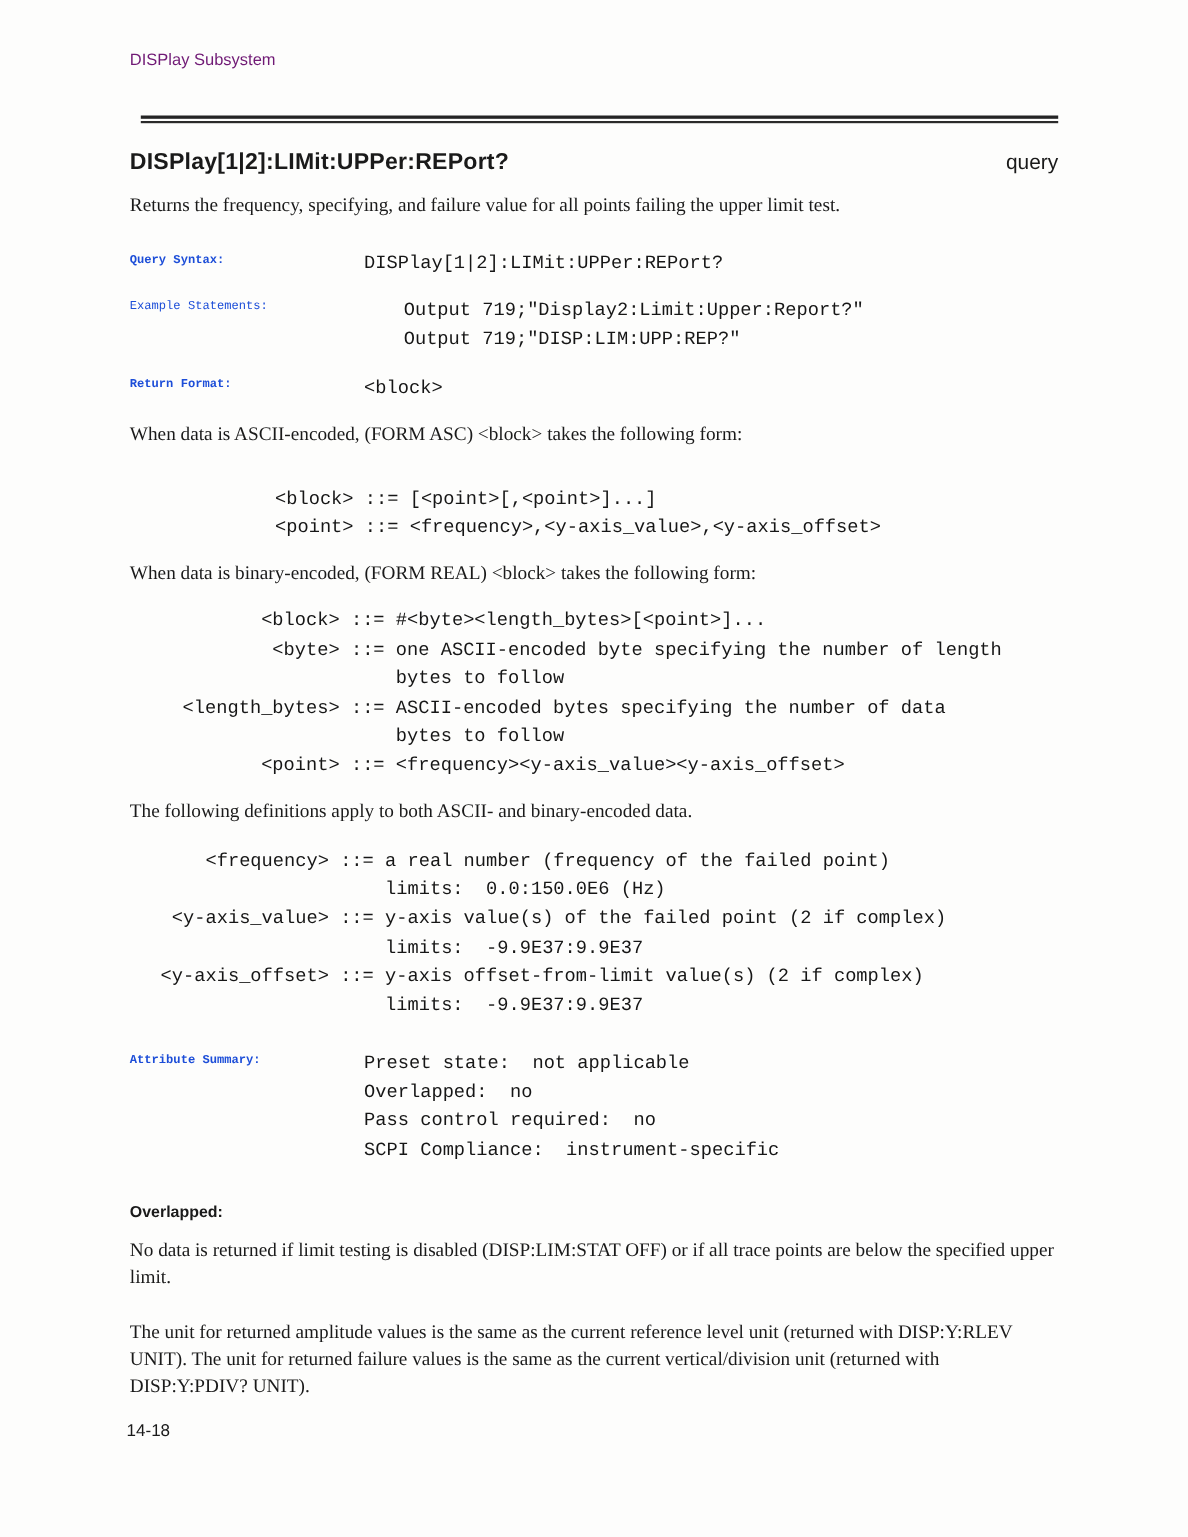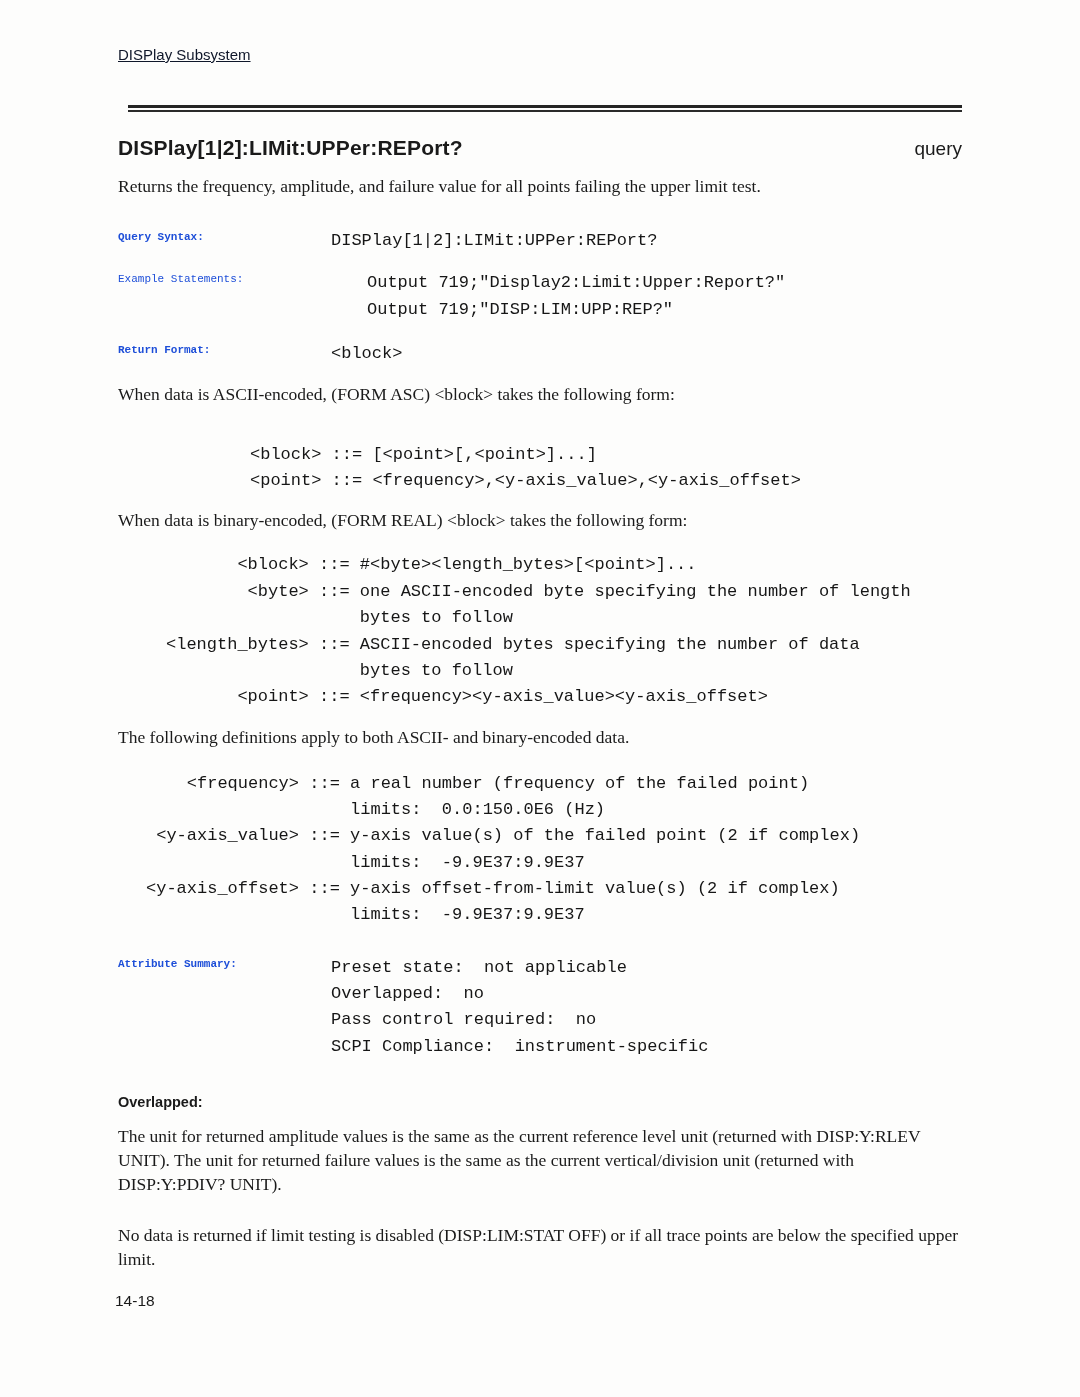--- a/index.html
+++ b/index.html
@@ -10,22 +10,21 @@
     color: #1a1a1a;
     font-family: "Liberation Serif", serif;
     position: relative;
     overflow: hidden;
   }
   .page { padding: 46px 118px 0 118px; }
 
   .running-header {
     font-family: "Liberation Sans", sans-serif;
     font-size: 15px;
-    color: #0f172a;
-    text-decoration: underline;
+    color: #701a75;
   }
 
   .rule {
     margin-top: 42px;
     margin-left: 10px;
     height: 7px;
     border-top: 3px solid #242424;
     border-bottom: 2px solid #2a2a2a;
   }
 
@@ -111,21 +110,21 @@
 
   <div class="running-header">DISPlay Subsystem</div>
 
   <div class="rule"></div>
 
   <div class="title-row">
     <h1 class="cmd-title">DISPlay[1|2]:LIMit:UPPer:REPort?</h1>
     <span class="cmd-type">query</span>
   </div>
 
-  <p class="body">Returns the frequency, amplitude, and failure value for all points failing the upper limit test.</p>
+  <p class="body">Returns the frequency, specifying, and failure value for all points failing the upper limit test.</p>
 
   <div class="row row-querysyntax">
     <span class="label">Query Syntax:</span>
     <pre class="code">DISPlay[1|2]:LIMit:UPPer:REPort?</pre>
   </div>
 
   <div class="row row-examples">
     <span class="label normal">Example Statements:</span>
     <pre class="code">Output 719;"Display2:Limit:Upper:Report?"
 Output 719;"DISP:LIM:UPP:REP?"</pre>
@@ -162,19 +161,19 @@
   <div class="row row-attributes">
     <span class="label">Attribute Summary:</span>
     <pre class="code">Preset state:  not applicable
 Overlapped:  no
 Pass control required:  no
 SCPI Compliance:  instrument-specific</pre>
   </div>
 
   <div class="desc-label">Overlapped:</div>
 
+  <p class="body desc-para">No data is returned if limit testing is disabled (DISP:LIM:STAT OFF) or if all trace points are below the specified upper limit.</p>
+
   <p class="body desc-para">The unit for returned amplitude values is the same as the current reference level unit (returned with DISP:Y:RLEV UNIT).  The unit for returned failure values is the same as the current vertical/division unit (returned with DISP:Y:PDIV? UNIT).</p>
-
-  <p class="body desc-para">No data is returned if limit testing is disabled (DISP:LIM:STAT OFF) or if all trace points are below the specified upper limit.</p>
 
 </div>
 
 <div class="page-number">14-18</div>
 
 </body></html>

